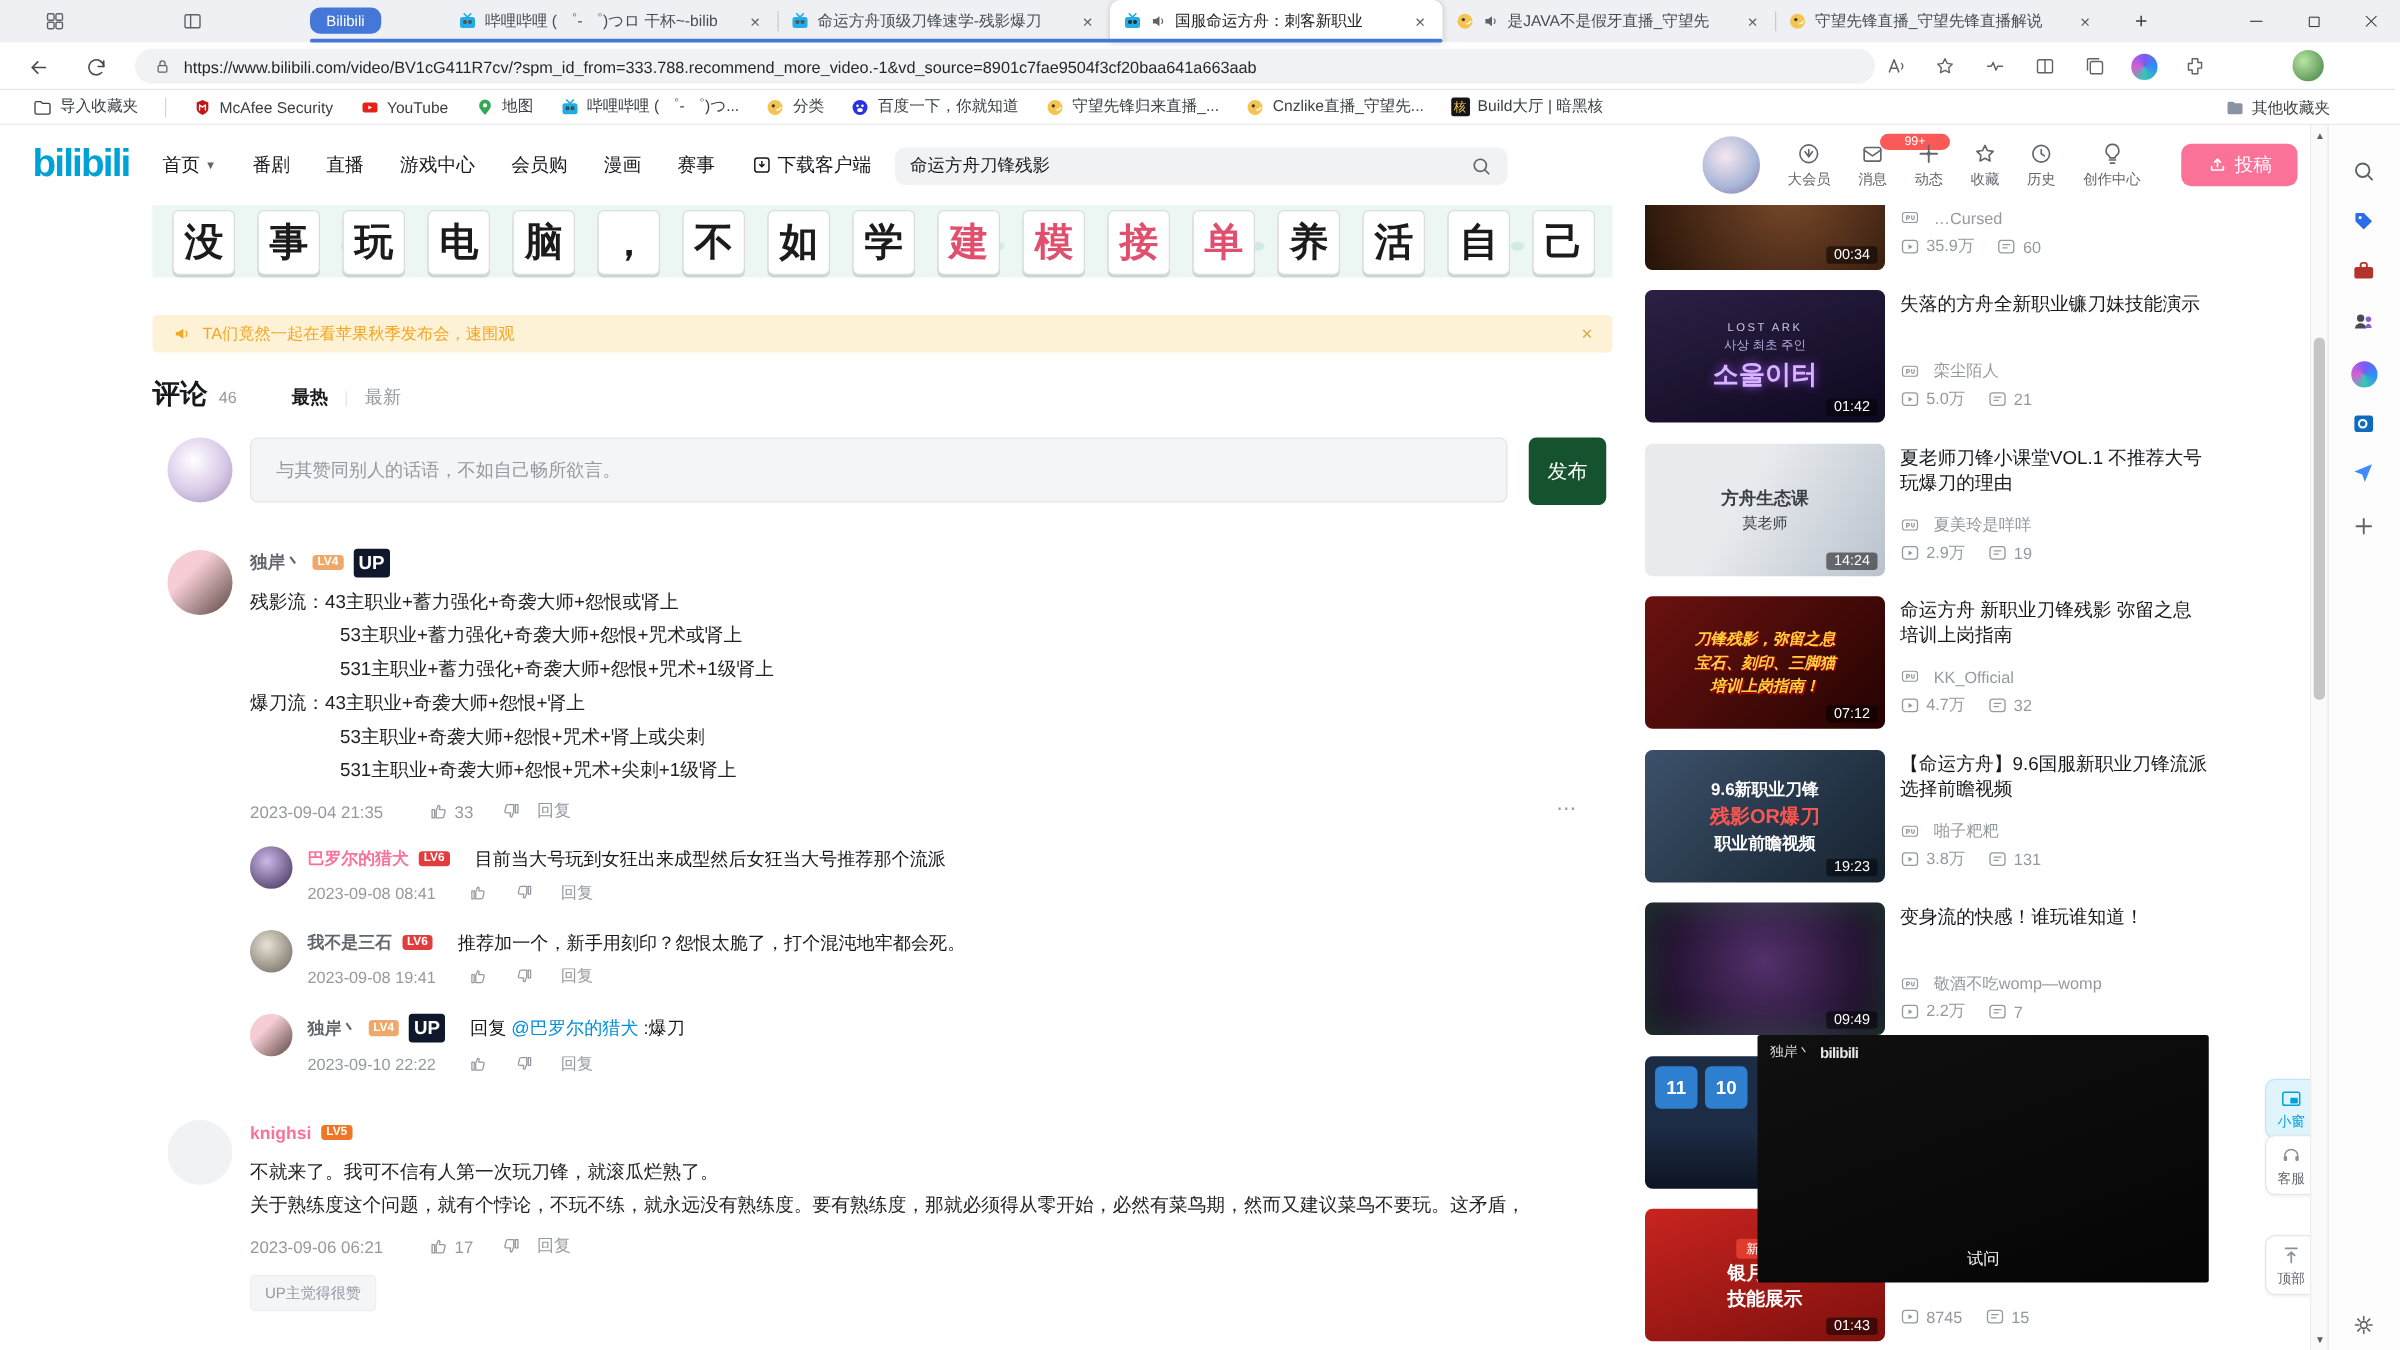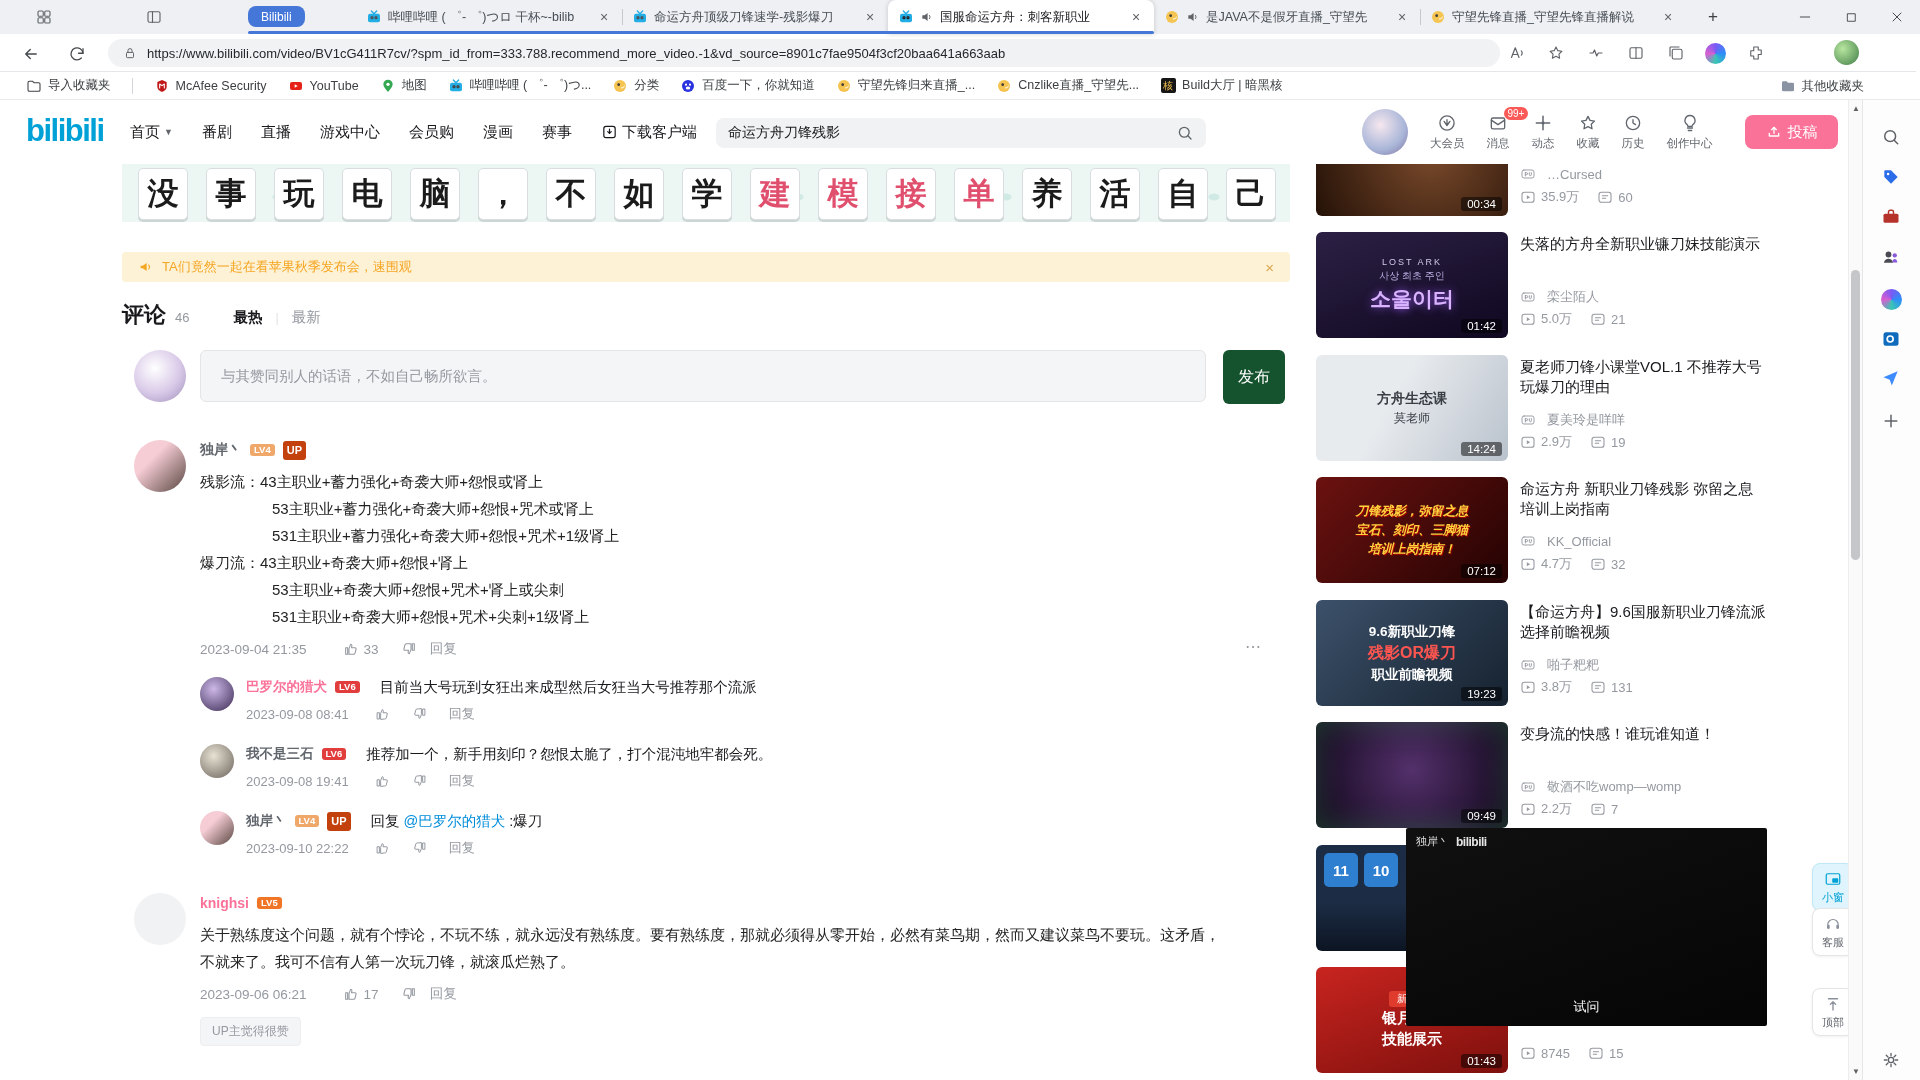--- a/index.html
+++ b/index.html
@@ -47,21 +47,21 @@
   .blinks{position:absolute;left:130px;top:0;height:64px;display:flex;align-items:center;gap:29px;font-size:15px;color:#18191c}
   .blink{display:flex;align-items:center;gap:4px;white-space:nowrap}
   .blink .caret{font-size:9px;color:#61666d}
   .bsearch{position:absolute;left:716px;top:18px;width:490px;height:30px;background:#f1f2f3;border-radius:8px;display:flex;align-items:center;padding:0 12px;box-sizing:border-box}
   .bsearch .q{flex:1;font-size:14px;color:#18191c}
   .bsearch .ic{width:18px;height:18px;color:#61666d}
   .navuser{position:absolute;left:1362px;top:0;height:64px;display:flex;align-items:center;gap:22px}
   .nav-avatar{width:46px;height:46px;border-radius:50%;background:radial-gradient(circle at 40% 35%,#f6e7ef,#a9b6d8 60%,#7d6e9e)}
   .uitem{display:flex;flex-direction:column;align-items:center;gap:3px;font-size:11.5px;color:#61666d;position:relative;white-space:nowrap}
   .uitem .ic{width:20px;height:20px;color:#61666d}
-  .ubadge{position:absolute;top:-6px;left:17px;background:#fa5a57;color:#fff;font-size:10px;padding:1px 4px;border-radius:8px}
+  .ubadge{position:absolute;top:-6px;left:17px;background:#fa5a57;color:#fff;font-size:10px;padding:1px 20px;border-radius:8px}
   .upload-btn{position:absolute;left:1745px;top:15px;width:93px;height:34px;background:#fb7299;border-radius:8px;color:#fff;font-size:15px;display:flex;align-items:center;justify-content:center;gap:6px}
 
   
   .banner{position:absolute;left:122px;top:64px;width:1168px;height:58px;background:#ecf7f4;background-image:radial-gradient(rgba(110,185,175,.22) 5px,transparent 6px);background-size:104px 66px}
   .tile{position:absolute;top:4px;width:48px;height:50px;background:#fff;border:1px solid #d9dde0;border-radius:5px;box-shadow:0 2px 0 #ccd6d4;display:flex;align-items:center;justify-content:center;font-size:31px;font-weight:bold;color:#1b1b1b}
   .tile.hl{color:#e0506e}
 
   
   .notice{position:absolute;left:122px;top:152px;width:1168px;height:30px;background:#fdf1d6;border-radius:4px;display:flex;align-items:center;gap:8px;padding:0 16px;box-sizing:border-box}
   .notice .txt{font-size:13px;color:#f5a623}
@@ -83,21 +83,21 @@
   .comment{position:relative;padding-left:78px;margin-top:36px}
   .comment>.avatar{position:absolute;left:12px;top:0;width:52px;height:52px;border-radius:50%}
   .av-c1{background:linear-gradient(135deg,#f6cdd5 35%,#584640)}
   .av-r1{background:radial-gradient(circle at 40% 35%,#cdb8e8,#3a2a52)}
   .av-r2{background:radial-gradient(circle at 40% 35%,#e8e2d4,#6a625a)}
   .av-c2{background:#f1f2f3;display:flex;align-items:center;justify-content:center;color:#c9ccd0}
   .namerow{display:flex;align-items:center;gap:8px;height:20px}
   .uname{font-size:14px;font-weight:bold}
   .lv{font-size:9.5px;font-weight:bold;color:#fff;padding:1.5px 4px;border-radius:3px;line-height:1}
   .lv4{background:#f0a86a}.lv5{background:#f07527}.lv6{background:#e23d3d}
-  .upchip{font-size:11px;font-weight:bold;color:#fff;background:#c2410c;padding:4px 4px;border-radius:3px;line-height:1}
+  .upchip{font-size:15px;font-weight:bold;color:#fff;background:#0f172a;padding:4px 4px;border-radius:3px;line-height:1}
   .c-lines{margin-top:8px;font-size:15px;line-height:27px;color:#222}
   .c-line.ind{padding-left:72px}
   .c-meta{margin-top:9px;display:flex;align-items:center;font-size:13.5px;color:#9499a0;height:20px;position:relative}
   .c-meta .date{margin-right:36px}
   .c-meta .ic{width:16px;height:16px;color:#9499a0;margin-right:5px}
   .c-meta .cnt{margin-right:22px}
   .c-meta .reply-lbl{margin-left:8px}
   .more-dots{position:absolute;right:28px;top:-2px;font-size:16px;color:#9499a0;letter-spacing:1px}
   .replies{margin-top:18px}
   .reply{position:relative;padding-left:46px;margin-bottom:21px}
@@ -588,22 +588,22 @@
                 </span>
           <span>回复</span>
               </div>
       </div>
           </div>
         </div>
         <div class="comment"><div class="avatar av-c2"></div><div class="namerow">
             <span class="uname" style="color:#fb7299">knighsi</span>
             <span class="lv lv5">LV5</span>
           </div><div class="c-lines">
+            <div class="c-line">不就来了。我可不信有人第一次玩刀锋，就滚瓜烂熟了。</div>
             <div class="c-line">关于熟练度这个问题，就有个悖论，不玩不练，就永远没有熟练度。要有熟练度，那就必须得从零开始，必然有菜鸟期，然而又建议菜鸟不要玩。这矛盾，</div>
-            <div class="c-line">不就来了。我可不信有人第一次玩刀锋，就滚瓜烂熟了。</div>
           </div><div class="c-meta">
             <span class="date">2023-09-06 06:21</span>
             <span class="ic">
               <svg width="18" height="18" viewBox="0 0 24 24" fill="none" stroke="currentColor" stroke-width="1.6" stroke-linecap="round" stroke-linejoin="round">
                 <path d="M4 10h3v10H4zM9 20v-9l2.5-6c1.2 0 2 .9 1.8 2.2L12.8 10H18a1.6 1.6 0 0 1 1.6 2l-1.5 6.2A2.2 2.2 0 0 1 16 20z"></path>
               </svg>
             </span>
             <span class="cnt">17</span>
             <span class="ic">
               <svg width="16" height="16" viewBox="0 0 24 24" fill="none" stroke="currentColor" stroke-width="1.6" stroke-linecap="round" stroke-linejoin="round" style="transform:rotate(180deg)">

